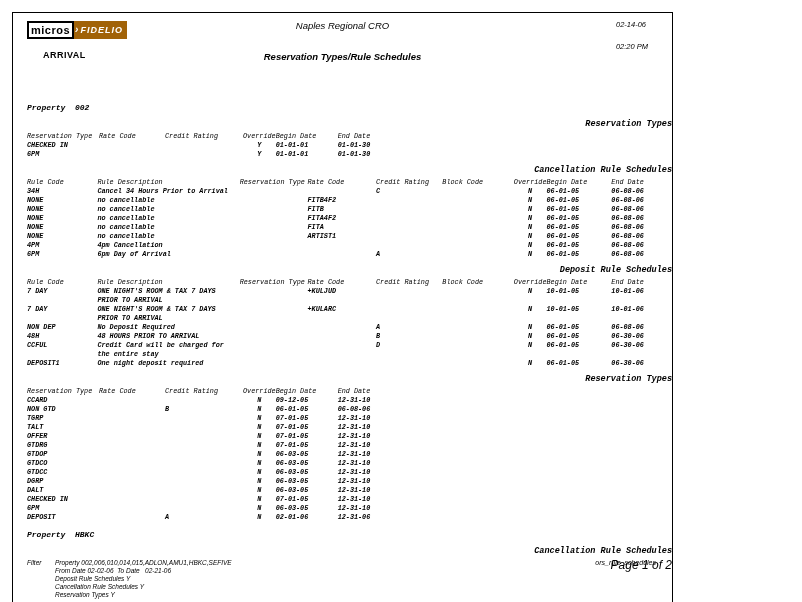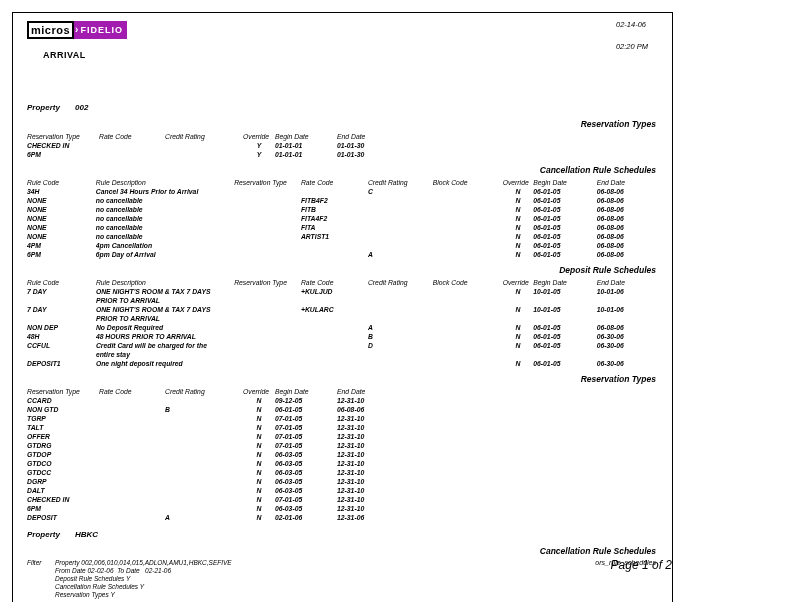--- a/index.html
+++ b/index.html
@@ -6,29 +6,29 @@
   html,body { background:#fff; }
   .page {
     position:relative; width:661px; height:600px; margin:12px;
     border:1px solid #000; background:#fff;
     font-family:"Liberation Sans", sans-serif; color:#000;
     overflow:hidden;
   }
   
   .logo { position:absolute; left:14px; top:8px; display:inline-flex; align-items:stretch; font-size:11px; font-weight:bold; line-height:14px; }
   .logo-left { border:2px solid #000; padding:0 2px; background:#fff; color:#000; letter-spacing:0.5px; }
-  .logo-right { background:#a21caf; color:#fff; padding:0 4px 0 1px; letter-spacing:1px; font-size:9px; line-height:18px; }
+  .logo-right { background:#a16207; color:#fff; padding:0 4px 0 1px; letter-spacing:1px; font-size:9px; line-height:18px;font-style:italic; }
   .logo-right::before { content:"›"; color:#fff; font-size:10px; margin-right:1px; }
   .office { position:absolute; left:30px; top:37px; font-size:9px; font-weight:bold; letter-spacing:0.5px; }
   .rpt-title { position:absolute; left:0; right:0; top:7px; text-align:center; font-size:9.5px; font-style:italic; }
   .rpt-subtitle { position:absolute; left:0; right:0; top:38px; text-align:center; font-size:9.5px; font-style:italic; font-weight:bold; }
   .rpt-date { position:absolute; right:26px; top:7px; font-size:7.5px; font-style:italic; }
   .rpt-time { position:absolute; right:24px; top:29px; font-size:7.5px; font-style:italic; }
   
-  .content { position:absolute; left:0; top:0; right:16px; padding-top:82px; }
+  .content { position:absolute; left:0; top:0; right:0; padding-top:82px;font-family:Liberation Mono, monospace; }
   .prop-row { margin:8px 0 0 14px; font-size:8px; font-style:italic; font-weight:bold; line-height:10px; }
   .prop-label { display:inline-block; width:48px; }
   .block-heading { margin:6px 0 3px 72px; font-size:8.5px; font-style:italic; font-weight:bold; line-height:10px;text-align:right; }
   table.rpt { border-collapse:collapse; table-layout:fixed; margin-left:14px; }
   table.rpt th, table.rpt td {
     font-size:6.8px; line-height:9px; font-style:italic; text-align:left;
     vertical-align:top; padding:0; white-space:nowrap; overflow:visible;
   }
   table.rpt th { font-weight:normal; }
   table.rpt td { font-weight:bold; }
@@ -45,20 +45,22 @@
 </head>
 <body>
 
 <div class="page">
 
   <div class="logo">
     <span class="logo-left">micros</span>
     <span class="logo-right">FIDELIO</span>
   </div>
   <div class="office">ARRIVAL</div>
+  <div class="rpt-title">Naples Regional CRO</div>
+  <div class="rpt-subtitle">Reservation Types/Rule Schedules</div>
   <div class="rpt-date">02-14-06</div>
   <div class="rpt-time">02:20 PM</div>
 
   <div class="content">
       <div class="section">
         <div class="prop-row"><span class="prop-label">Property</span><span class="prop-value">002</span></div>
         <div class="block">
           <div class="block-heading">Reservation Types</div>
           <table class="rpt">
             <colgroup>

